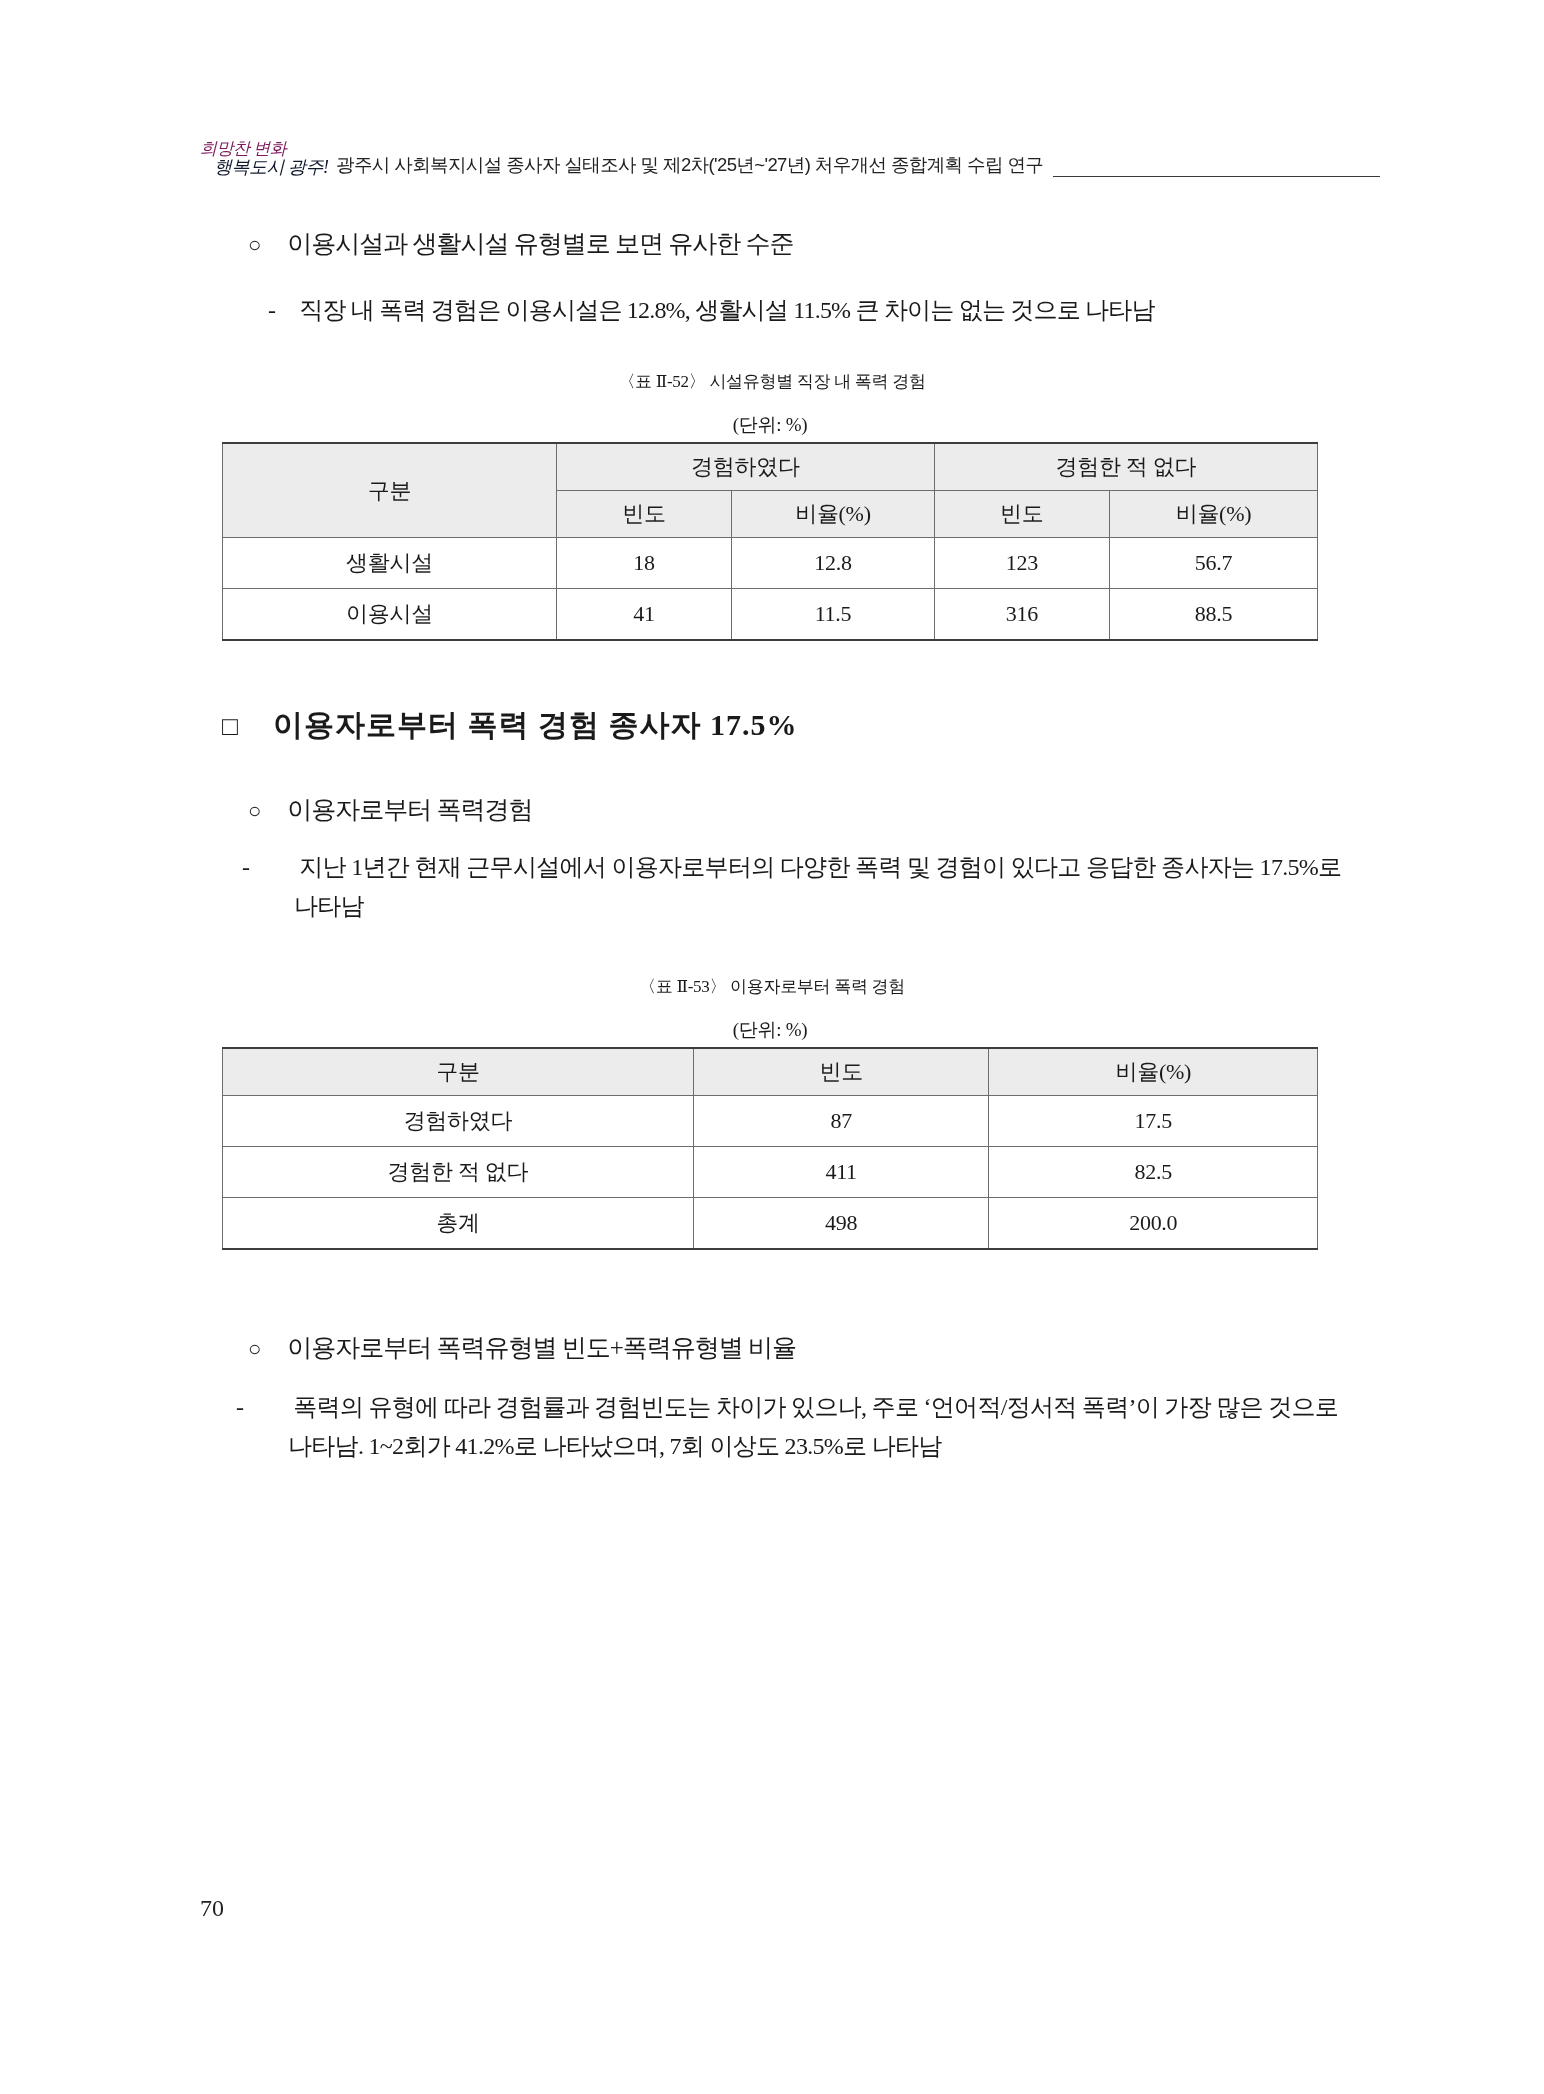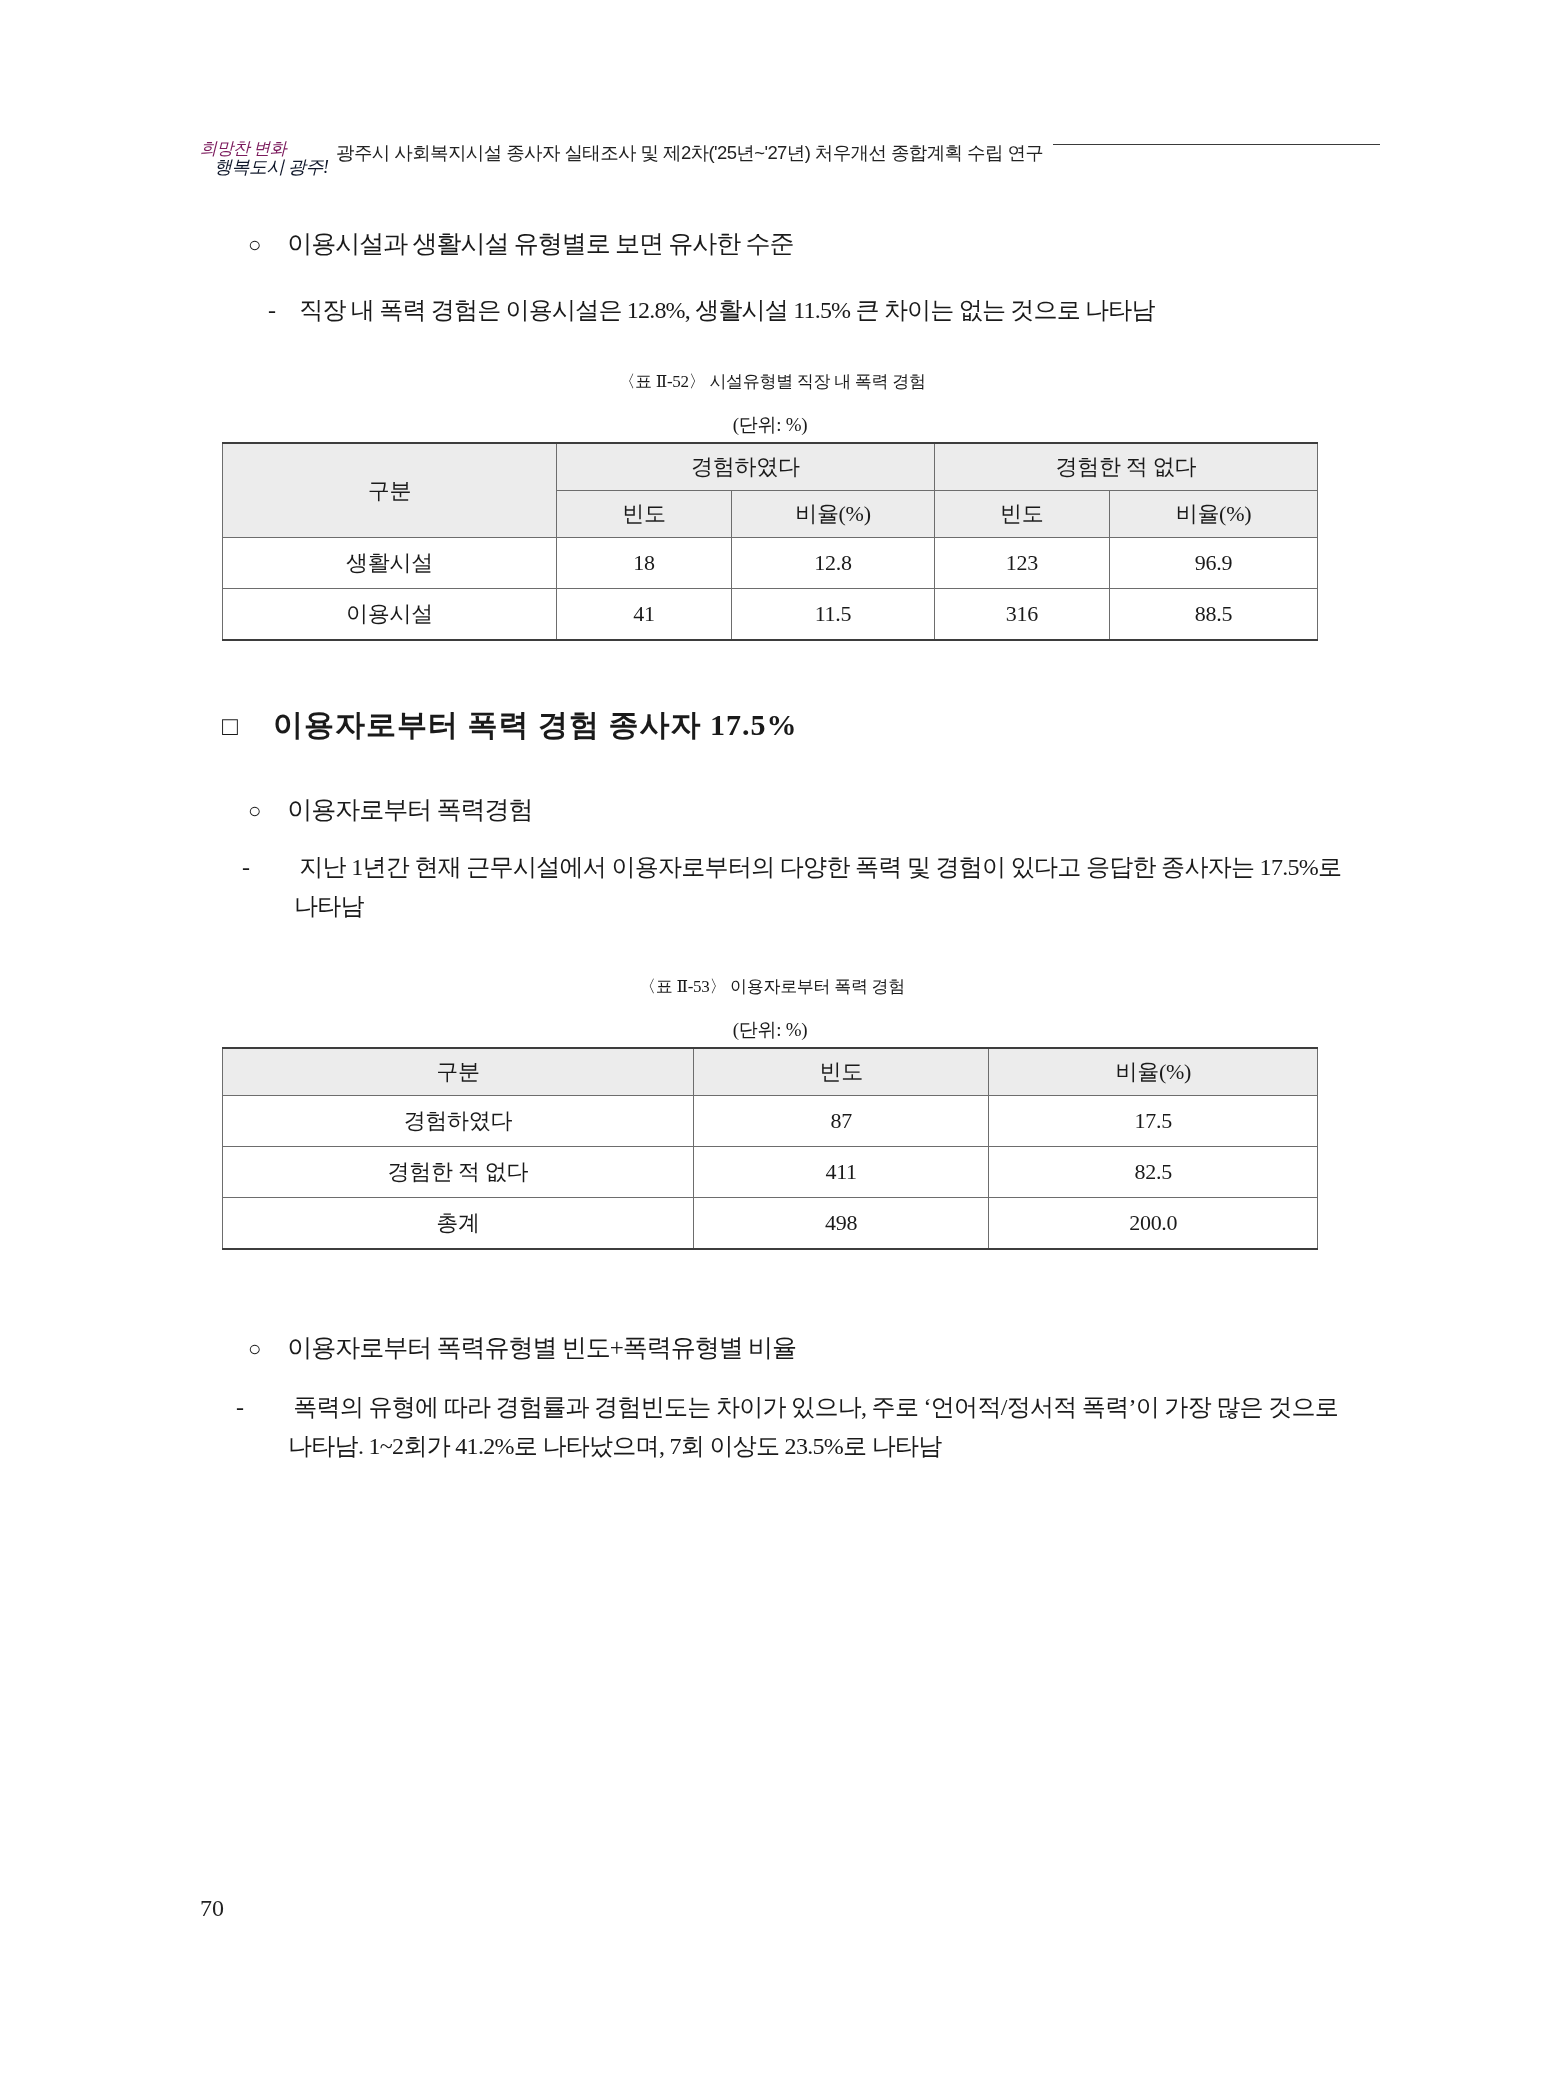--- a/index.html
+++ b/index.html
@@ -20,21 +20,21 @@
     overflow: hidden;
   }
 
   
   .header {
     position: absolute;
     left: 200px;
     top: 140px;
     width: 1180px;
     display: flex;
-    align-items: flex-start;
+    align-items: flex-end;
   }
   .header-logo {
     flex: 0 0 auto;
     width: 130px;
     margin-right: 6px;
     line-height: 1.05;
     font-family: "Liberation Serif", serif;
     color: #8d1a5e;
   }
   .header-logo .l1 {
@@ -204,21 +204,21 @@
           <th style="width:16%;">빈도</th>
           <th style="width:19%;">비율(%)</th>
         </tr>
       </thead>
       <tbody>
         <tr>
           <td>생활시설</td>
           <td>18</td>
           <td>12.8</td>
           <td>123</td>
-          <td>96.9</td>
+          <td>56.7</td>
         </tr>
         <tr>
           <td>이용시설</td>
           <td>41</td>
           <td>11.5</td>
           <td>316</td>
           <td>88.5</td>
         </tr>
       </tbody>
     </table>

